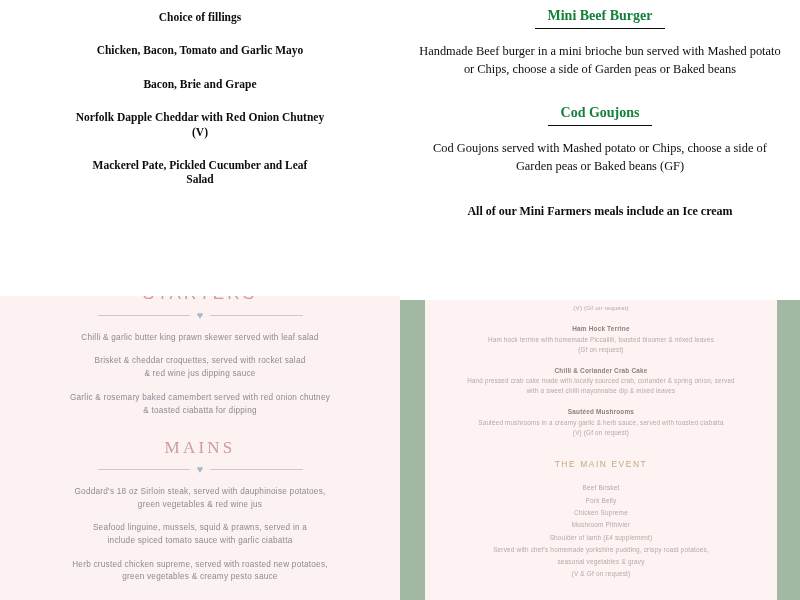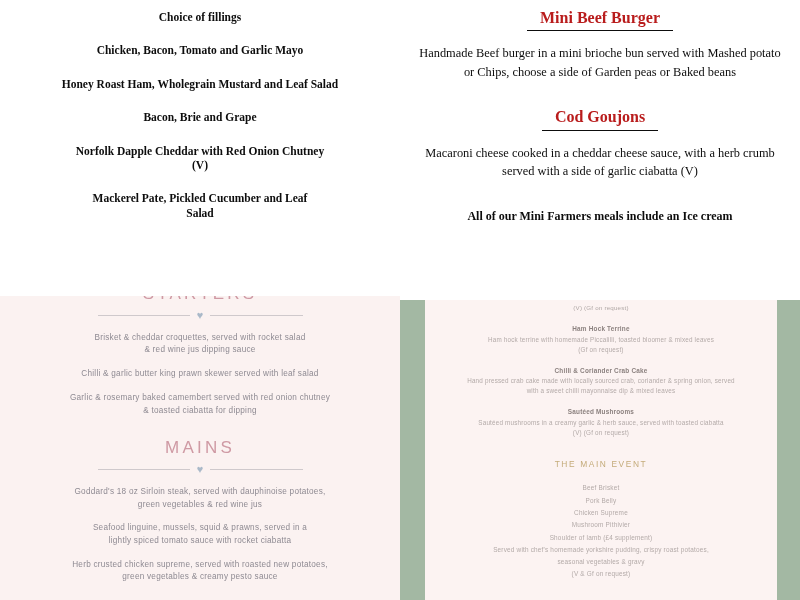--- a/index.html
+++ b/index.html
@@ -18,21 +18,21 @@
   .tl-line{
     font-family:"Liberation Serif", serif;
     font-weight:bold;color:#0d0d0d;font-size:11.5px;line-height:1.25;
     margin:0 0 19px 0;
   }
   .tl-line.first{margin-top:2px;}
   .tl-line .sub{display:block;}
 
   .tr-inner{padding:4px 18px 0 18px;text-align:center;}
   .tr-head{
-    font-weight:bold;color:#b91c1c;font-size:16px;line-height:1.2;
+    font-weight:bold;color:#15803d;font-size:14px;line-height:1.2;
     margin:0 0 12px 0;display:block;
   }
   .tr-head span{
     display:inline-block;border-bottom:1.6px solid #0d0d0d;padding:0 13px 3px 13px;
   }
   .tr-head.tight{margin-top:4px;}
   .tr-body{
     color:#0d0d0d;font-size:12.4px;line-height:1.5;margin:13px 0 26px 0;
   }
   .tr-note{
@@ -47,21 +47,21 @@
     left:0;top:296px;height:304px;
     background:#fbf2f1;
     font-family:"Liberation Sans", sans-serif;
   }
   .bl-inner{text-align:center;padding:0 10px;}
   .bl-heading{
     color:#cf9aa4;font-size:17px;letter-spacing:3.2px;font-weight:400;
     margin:0;line-height:1.1;
   }
   .bl-heading.clipped{margin-top:-11px;}
-  .bl-heading.mains{margin-top:22px;}
+  .bl-heading.mains{margin-top:22px;font-family:Liberation Serif, serif;}
 
   .divider{
     display:flex;align-items:center;justify-content:center;gap:7px;
     margin:6px auto 11px auto;width:205px;
   }
   .divider .rule{flex:1;height:1px;background:#cfc9cc;}
   .divider .heart{color:#aab9c9;font-size:11px;line-height:1;}
 
   .bl-item{
     color:#8e8a92;font-size:8.2px;line-height:1.55;margin:0 0 11px 0;
@@ -104,23 +104,20 @@
   .br-mainlist span{display:block;}
 </style>
 </head>
 <body>
 
 <div class="top-pane top-left">
   <div class="tl-inner">
     <p class="tl-line first">Choice of fillings</p>
     <p class="tl-line">
       <span>Chicken, Bacon, Tomato and Garlic Mayo</span>
-    </p>
-    <p class="tl-line">
-      <span>Honey Roast Ham, Wholegrain Mustard and Leaf Salad</span>
     </p>
     <p class="tl-line">
       <span>Bacon, Brie and Grape</span>
     </p>
     <p class="tl-line">
       <span>Norfolk Dapple Cheddar with Red Onion Chutney</span>
       <span class="sub">(V)</span>
     </p>
     <p class="tl-line">
       <span>Mackerel Pate, Pickled Cucumber and Leaf</span>
@@ -132,64 +129,64 @@
 <div class="top-pane top-right">
   <div class="tr-inner">
     <h2 class="tr-head tight">
       <span>Mini Beef Burger</span>
     </h2>
     <p class="tr-body">Handmade Beef burger in a mini brioche bun served with Mashed potato or Chips, choose a side of Garden peas or Baked beans</p>
 
     <h2 class="tr-head">
       <span>Cod Goujons</span>
     </h2>
-
-    <p class="tr-body">Macaroni cheese cooked in a cheddar cheese sauce, with a herb crumb served with a side of garlic ciabatta (V)</p>
+    <p class="tr-body">Cod Goujons served with Mashed potato or Chips, choose a side of Garden peas or Baked beans (GF)</p>
+
 
     <p class="tr-note">All of our Mini Farmers meals include an Ice cream</p>
 
   </div>
 </div>
 
 <div class="bot-pane bot-left">
   <div class="bl-inner">
 
     <h2 class="bl-heading clipped">STARTERS</h2>
     <div class="divider">
       <span class="rule"></span>
       <span class="heart">♥</span>
       <span class="rule"></span>
     </div>
 
     <p class="bl-item">
+      <span>Chilli &amp; garlic butter king prawn skewer served with leaf salad</span>
+    </p>
+    <p class="bl-item">
       <span>Brisket &amp; cheddar croquettes, served with rocket salad</span>
       <span class="l2">&amp; red wine jus dipping sauce</span>
     </p>
     <p class="bl-item">
-      <span>Chilli &amp; garlic butter king prawn skewer served with leaf salad</span>
-    </p>
-    <p class="bl-item">
       <span>Garlic &amp; rosemary baked camembert served with red onion chutney</span>
       <span class="l2">&amp; toasted ciabatta for dipping</span>
     </p>
 
     <h2 class="bl-heading mains">MAINS</h2>
     <div class="divider">
       <span class="rule"></span>
       <span class="heart">♥</span>
       <span class="rule"></span>
     </div>
 
     <p class="bl-item">
       <span>Goddard's 18 oz Sirloin steak, served with dauphinoise potatoes,</span>
       <span class="l2">green vegetables &amp; red wine jus</span>
     </p>
     <p class="bl-item">
       <span>Seafood linguine, mussels, squid &amp; prawns, served in a</span>
-      <span class="l2">lightly spiced tomato sauce with rocket ciabatta</span>
+      <span class="l2">include spiced tomato sauce with garlic ciabatta</span>
     </p>
     <p class="bl-item">
       <span>Herb crusted chicken supreme, served with roasted new potatoes,</span>
       <span class="l2">green vegetables &amp; creamy pesto sauce</span>
     </p>
 
   </div>
 </div>
 
 <div class="bot-pane bot-right">

